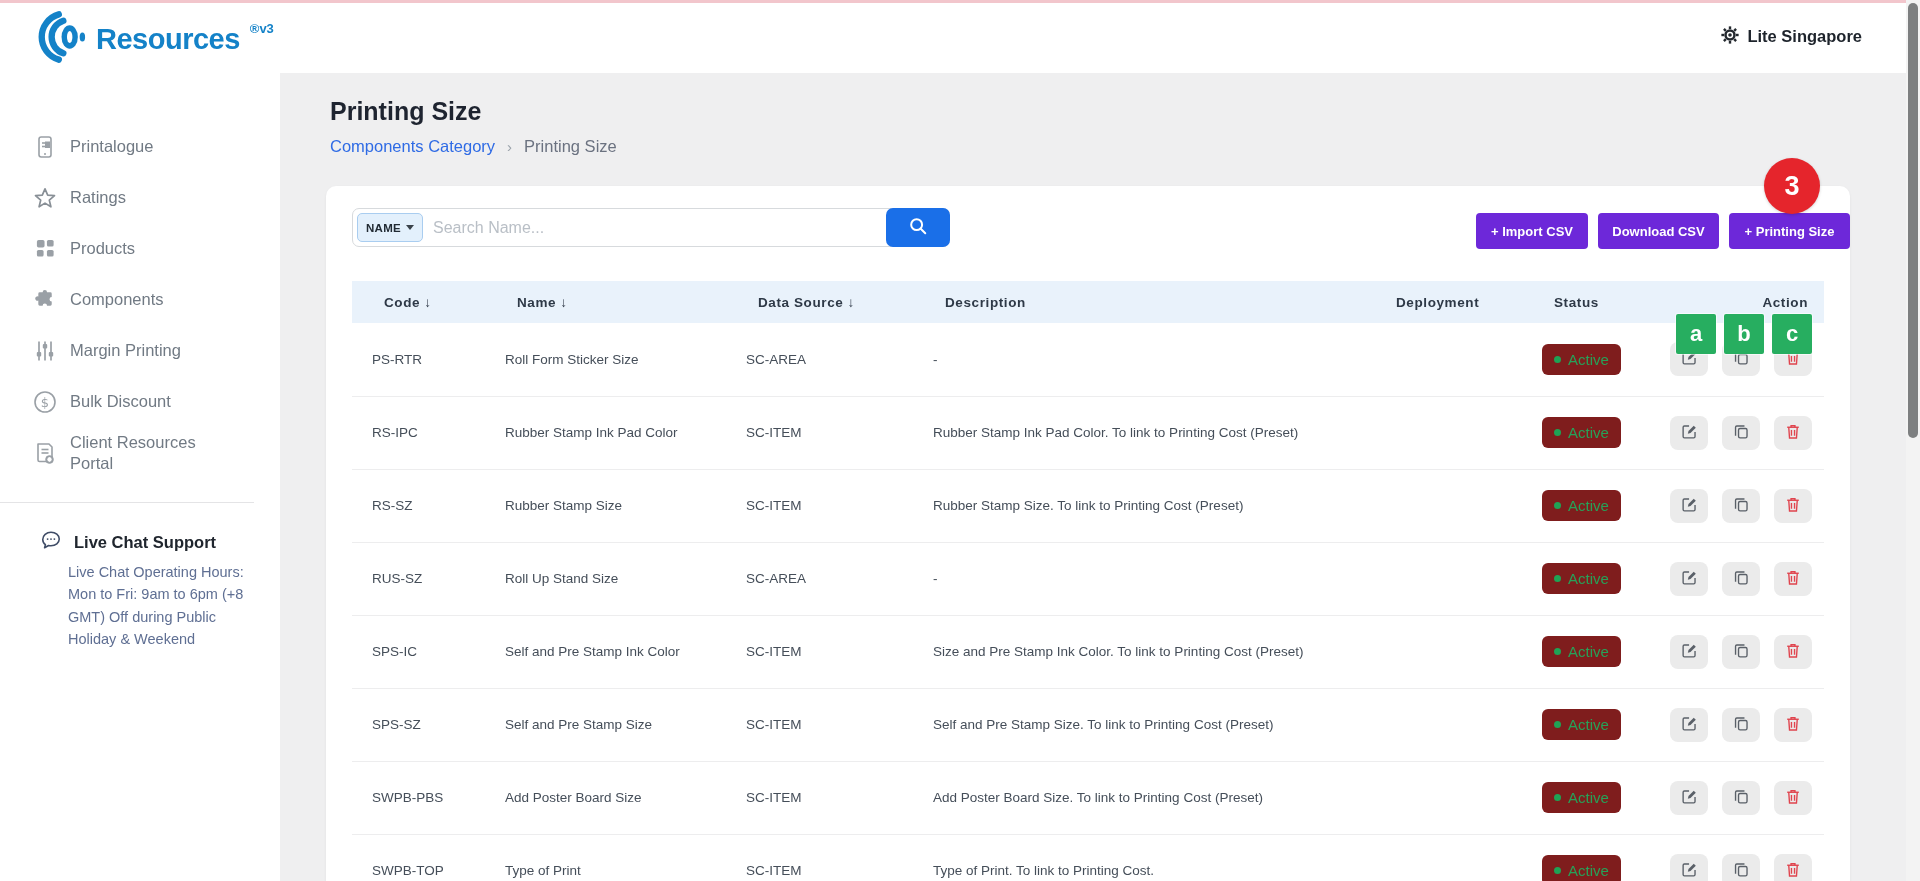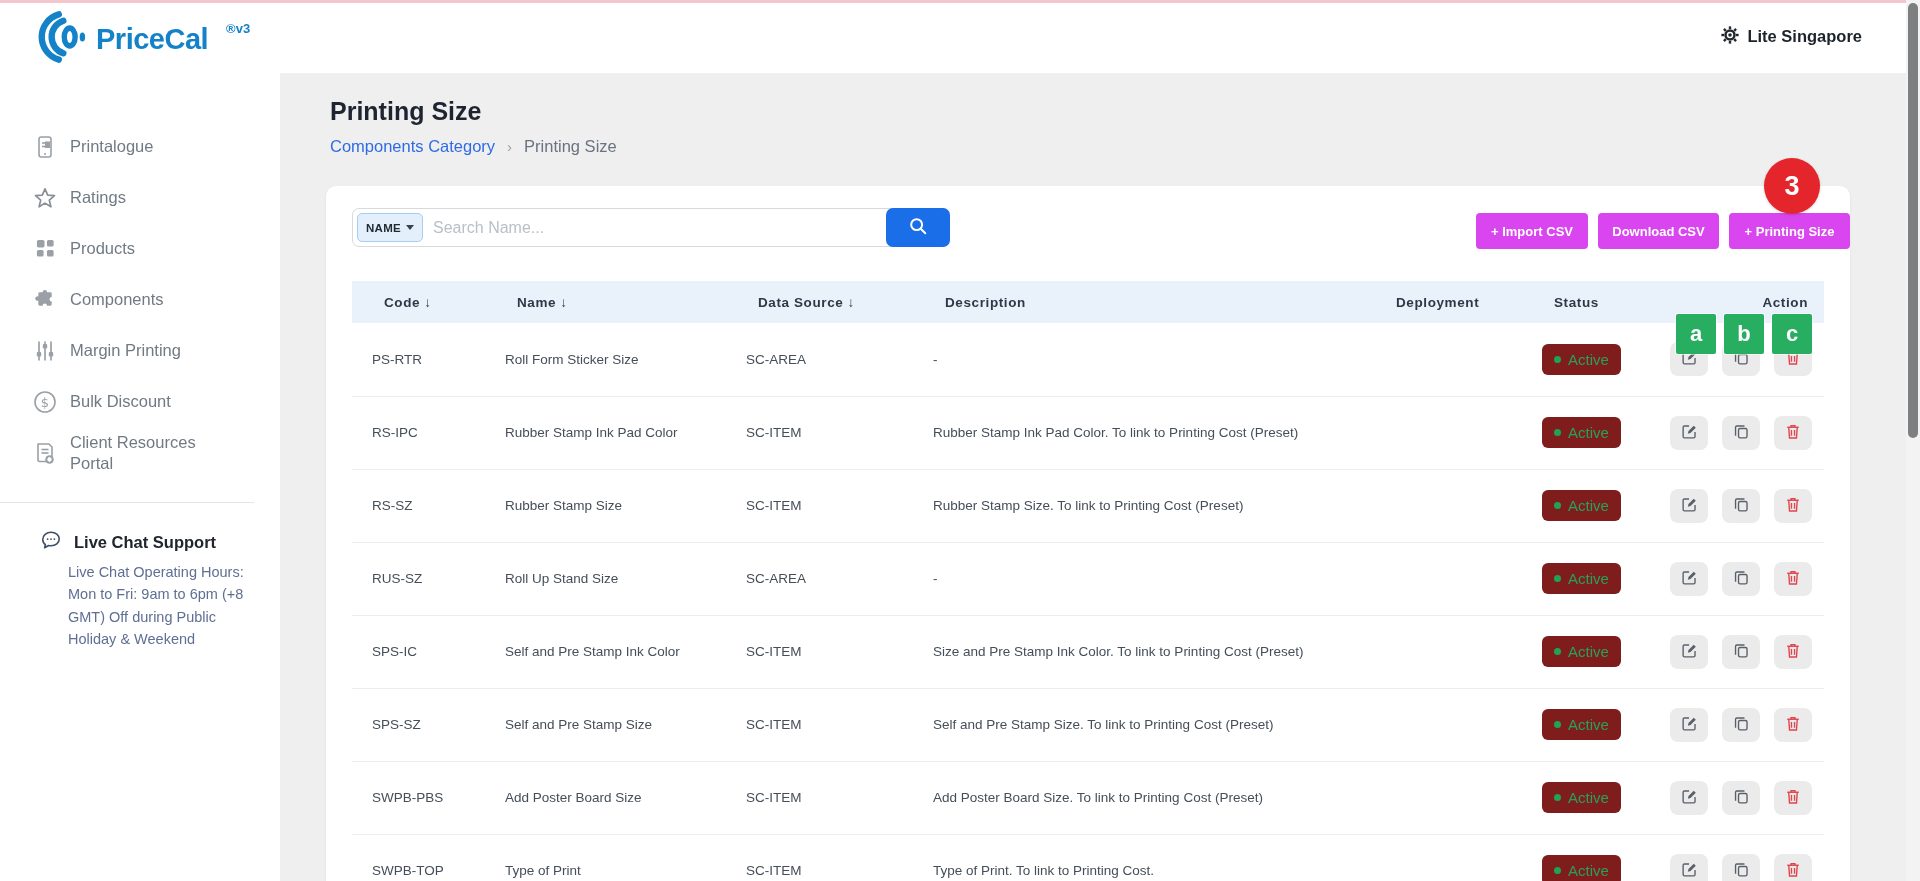--- a/index.html
+++ b/index.html
@@ -4,21 +4,21 @@
 <style>
   * { margin:0; padding:0; box-sizing:border-box; }
   html,body { width:1920px; height:881px; overflow:hidden; background:#efeff0;
               font-family:"Liberation Sans","DejaVu Sans",sans-serif; }
 
   
   .top-accent { position:absolute; left:0; top:0; width:1920px; height:3px; background:#f2c6cc; z-index:30; }
   .topbar { position:absolute; left:0; top:0; width:1920px; height:73px; background:#ffffff; z-index:20; }
   .logo { position:absolute; left:28px; top:10px; display:flex; align-items:center; gap:10px; }
   .logo-text { font-size:29px; font-weight:700; color:#1482c8; letter-spacing:-0.5px; }
-  .logo-sup { font-size:13px; font-weight:700; color:#1482c8; vertical-align:super; position:relative; top:-9px; margin-left:18px; }
+  .logo-sup { font-size:13px; font-weight:700; color:#1482c8; vertical-align:super; position:relative; top:-9px; margin-left:10px; }
   .workspace { position:absolute; right:58px; top:0; height:73px; display:flex; align-items:center; gap:8px; }
   .workspace-label { font-size:16.5px; font-weight:700; color:#1d232b; }
 
   
   .scrollbar-track { position:absolute; right:0; top:0; width:14px; height:881px; background:#f3f3f3; z-index:40; }
   .scrollbar-thumb { position:absolute; right:2px; top:3px; width:10px; height:435px; background:#7d7f80; border-radius:6px; }
 
   
   .sidebar { position:absolute; left:0; top:73px; width:280px; height:808px; background:#ffffff; }
   .nav { margin-top:48px; }
@@ -51,21 +51,21 @@
                  gap:5px; cursor:pointer; }
   .filter-pill span.txt { font-size:11.5px; font-weight:700; color:#222b34; letter-spacing:.3px; }
   .caret-down { width:0; height:0; border-left:4px solid transparent; border-right:4px solid transparent; border-top:5px solid #3a424a; }
   .search-input { border:none; outline:none; flex:1; margin-left:80px; margin-right:70px; font-size:16px; color:#333;
                   font-family:"Liberation Sans","DejaVu Sans",sans-serif; }
   .search-input::placeholder { color:#b9bfc6; }
   .search-btn { position:absolute; right:-1px; top:-1px; width:64px; height:39px; background:#1a6fe8; border:none;
                 border-radius:7px; display:flex; align-items:center; justify-content:center; cursor:pointer; }
 
   .toolbar-buttons { position:absolute; right:0; top:27px; display:flex; }
-  .btn-blue { height:36px; background:#d946ef; color:#ffffff; font-size:13px; font-weight:700; border:none;
+  .btn-blue { height:36px; background:#6d28d9; color:#ffffff; font-size:13px; font-weight:700; border:none;
               border-radius:4px; cursor:pointer; font-family:"Liberation Sans","DejaVu Sans",sans-serif; }
   .btn-import { width:112px; margin-right:10px; }
   .btn-download { width:121px; margin-right:10px; }
   .btn-add { width:121px; }
   .count-badge { position:absolute; left:1438px; top:-28px; width:56px; height:56px; border-radius:50%;
                  background:#e5252c; color:#ffffff; font-size:27px; font-weight:700; display:flex; align-items:center;
                  justify-content:center; z-index:10; box-shadow:0 1px 3px rgba(0,0,0,.18); }
 
   
   .annot { position:absolute; top:128px; width:40px; height:40px; background:#27ae60; color:#ffffff; font-size:22px;
@@ -99,21 +99,21 @@
     <span>
       <svg width="58" height="54" viewBox="0 0 64 56" fill="none">
         <path d="M34 3 A26 26 0 0 0 34 53" stroke="#1482c8" stroke-width="7" stroke-linecap="round"></path>
         <path d="M39 10 A19 19 0 0 0 39 46" stroke="#1482c8" stroke-width="7" stroke-linecap="round"></path>
         <ellipse cx="46" cy="28" rx="9" ry="13" fill="#1482c8"></ellipse>
         <ellipse cx="46" cy="28" rx="3" ry="6.5" fill="#ffffff"></ellipse>
         <ellipse cx="60" cy="28" rx="3" ry="5" fill="#1482c8"></ellipse>
       </svg>
     </span>
     <span>
-      <span class="logo-text">PriceCal</span><span class="logo-sup">®v3</span>
+      <span class="logo-text">Resources</span><span class="logo-sup">®v3</span>
     </span>
   </div>
   <div class="workspace">
     <span>
       <svg width="18" height="18" viewBox="0 0 24 24">
         <circle cx="12" cy="12" r="6" fill="none" stroke="#23282e" stroke-width="3.4"></circle>
         <g stroke="#23282e" stroke-width="3.2">
           <line x1="12" y1="0.5" x2="12" y2="4"></line>
             <line x1="12" y1="20" x2="12" y2="23.5"></line>
           <line x1="0.5" y1="12" x2="4" y2="12"></line>

